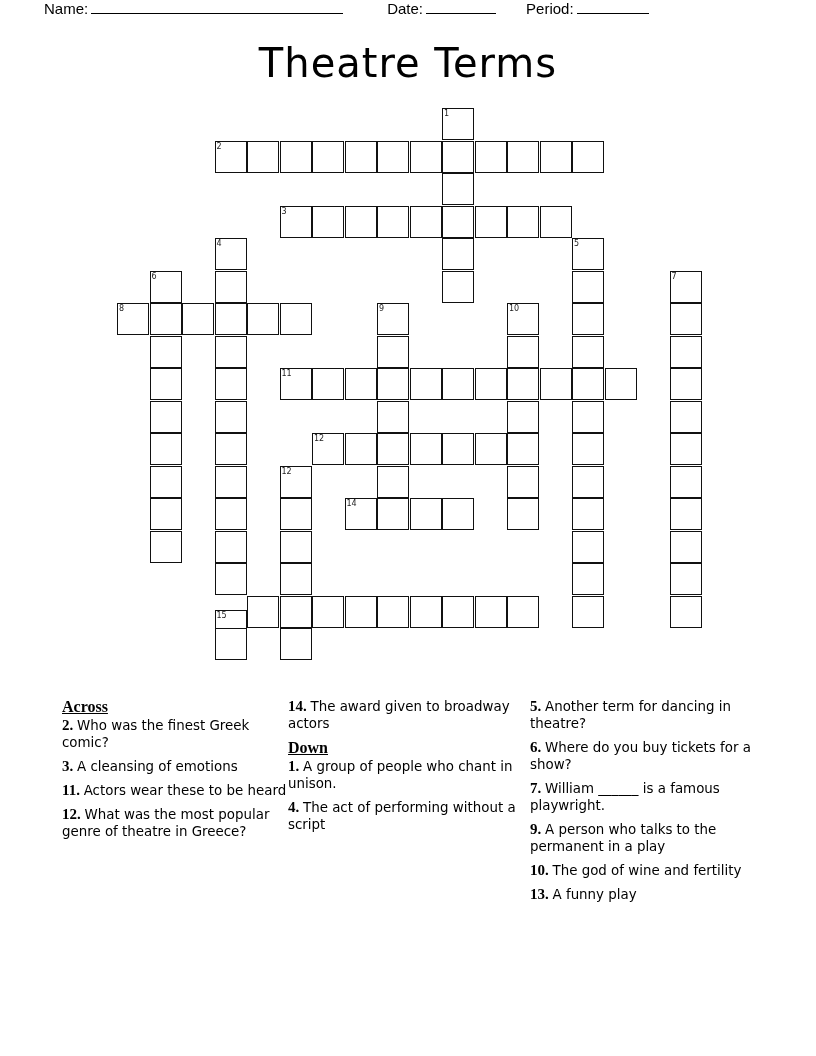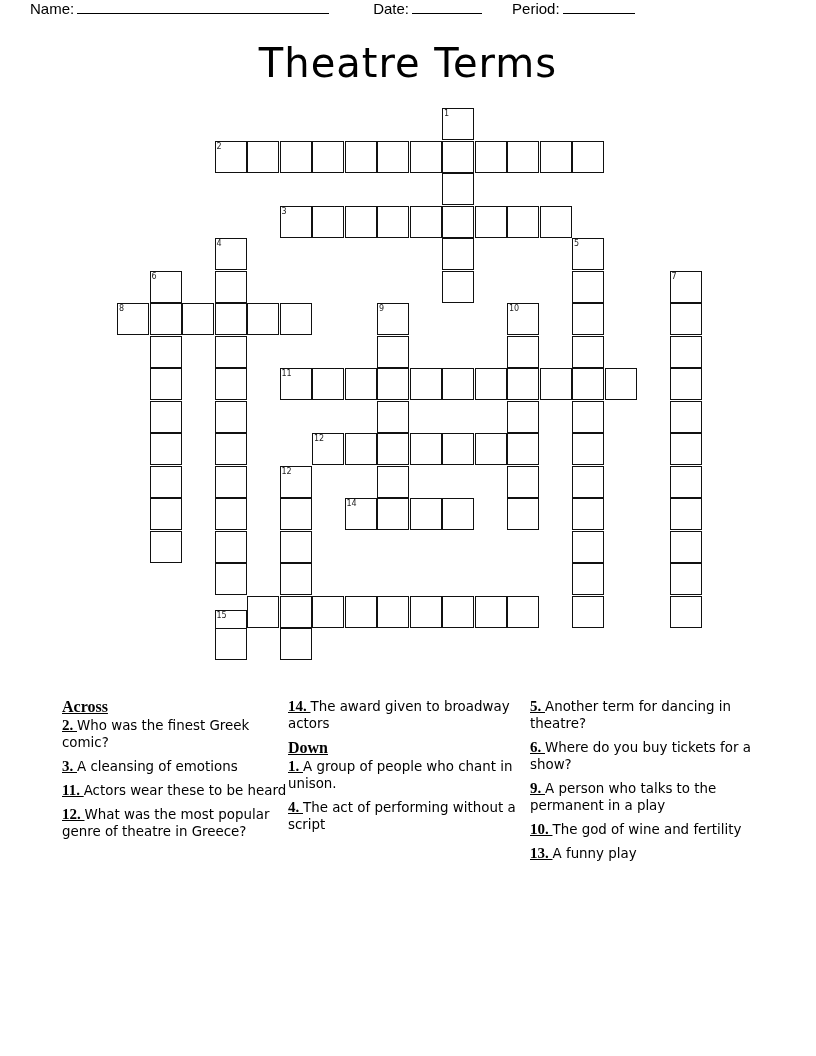--- a/index.html
+++ b/index.html
@@ -19,21 +19,21 @@
     font-size:15px;
   }
   .hdr-field{display:flex; align-items:baseline;}
   .hdr-label{white-space:pre;}
   .hdr-rule{
     display:inline-block;
     border-bottom:1px solid #000;
     height:13px;
     margin-left:3px;
   }
-  #name-field{margin-left:30px;text-align:right;}
+  #name-field{margin-left:44px;text-align:right;}
   #name-rule{width:252px;}
   #date-field{margin-left:44px;}
   #date-rule{width:70px;}
   #period-field{margin-left:30px;}
   #period-rule{width:72px;}
 
   
   #puzzle-title{
     position:absolute; left:0; top:40px; width:816px;
     text-align:center;
@@ -92,21 +92,20 @@
     display:block;
   }
   .clue{
     margin:0 0 7px 0;
     display:block;
   }
   .clue-num{
     font-family:"Liberation Serif", serif;
     font-weight:bold;
     font-size:15px;
-    text-decoration:underline;
   }
   .clue-text{
     font-family:"DejaVu Sans", sans-serif;
     font-size:13.4px;
   }
 </style>
 </head>
 <body>
 
 <div id="header-row">
@@ -287,17 +286,18 @@
     </div>
   <div class="clue-col" id="clue-col-2">
       <p class="clue"><span class="clue-num">14. </span><span class="clue-text">The award given to broadway actors</span></p>
       <span class="clue-heading">Down</span>
       <p class="clue"><span class="clue-num">1. </span><span class="clue-text">A group of people who chant in unison.</span></p>
       <p class="clue"><span class="clue-num">4. </span><span class="clue-text">The act of performing without a script</span></p>
     </div>
   <div class="clue-col" id="clue-col-3">
       <p class="clue"><span class="clue-num">5. </span><span class="clue-text">Another term for dancing in theatre?</span></p>
       <p class="clue"><span class="clue-num">6. </span><span class="clue-text">Where do you buy tickets for a show?</span></p>
+      <p class="clue"><span class="clue-num">7. </span><span class="clue-text">William ______ is a famous playwright.</span></p>
       <p class="clue"><span class="clue-num">9. </span><span class="clue-text">A person who talks to the permanent in a play</span></p>
       <p class="clue"><span class="clue-num">10. </span><span class="clue-text">The god of wine and fertility</span></p>
       <p class="clue"><span class="clue-num">13. </span><span class="clue-text">A funny play</span></p>
     </div>
 </div>
 
 </body></html>

